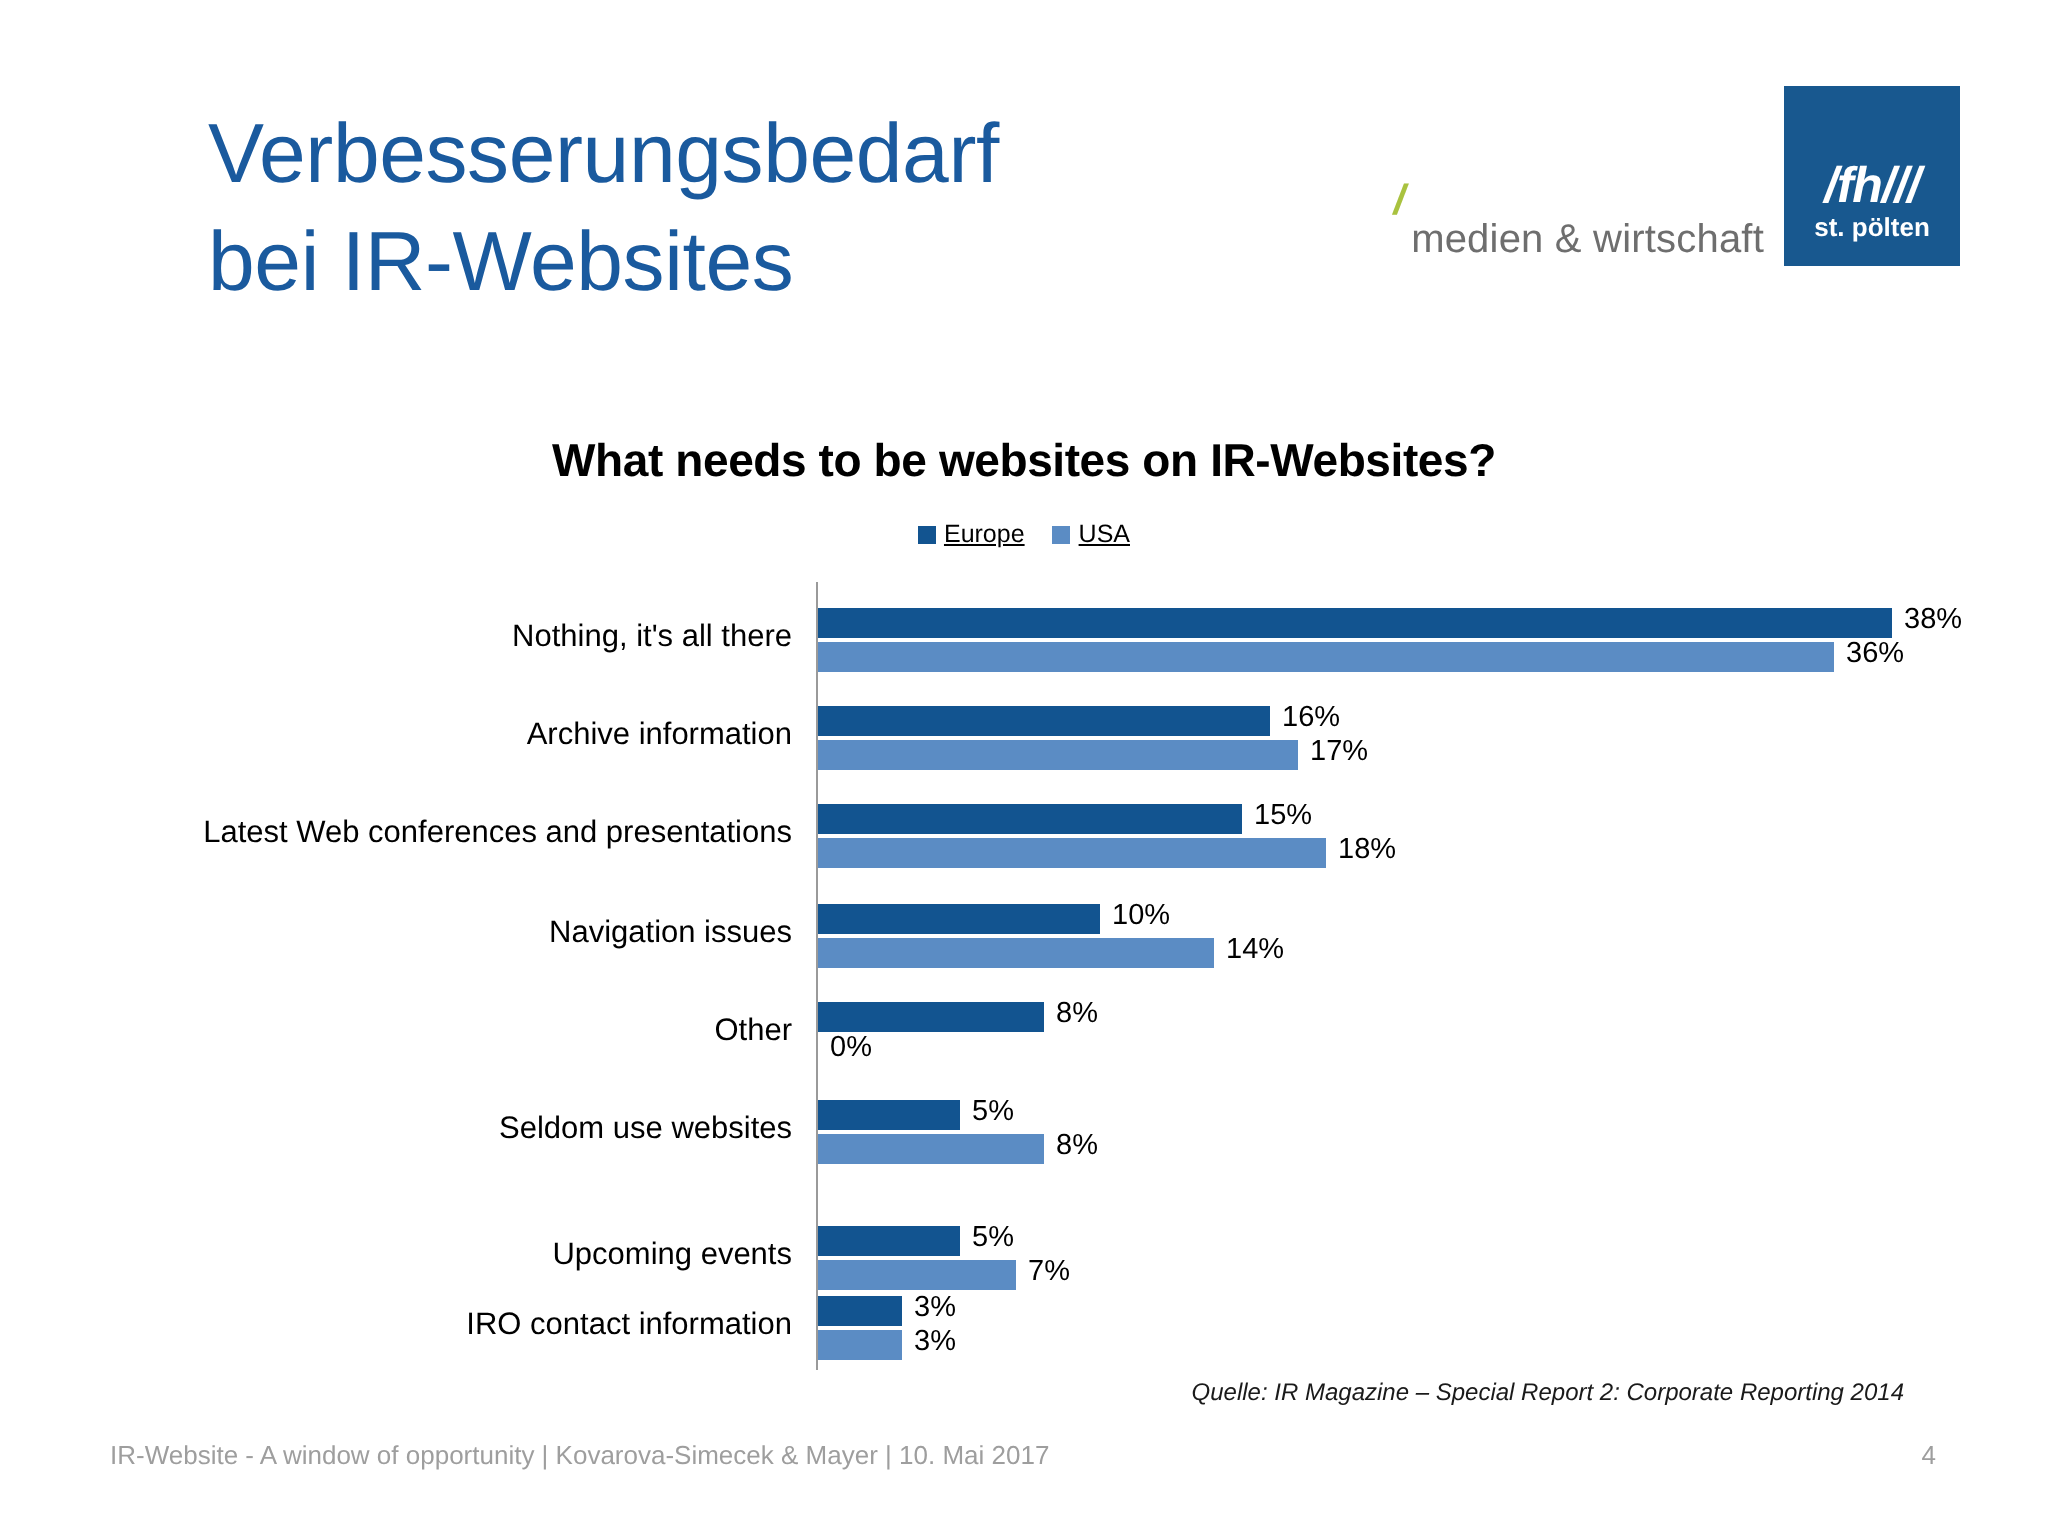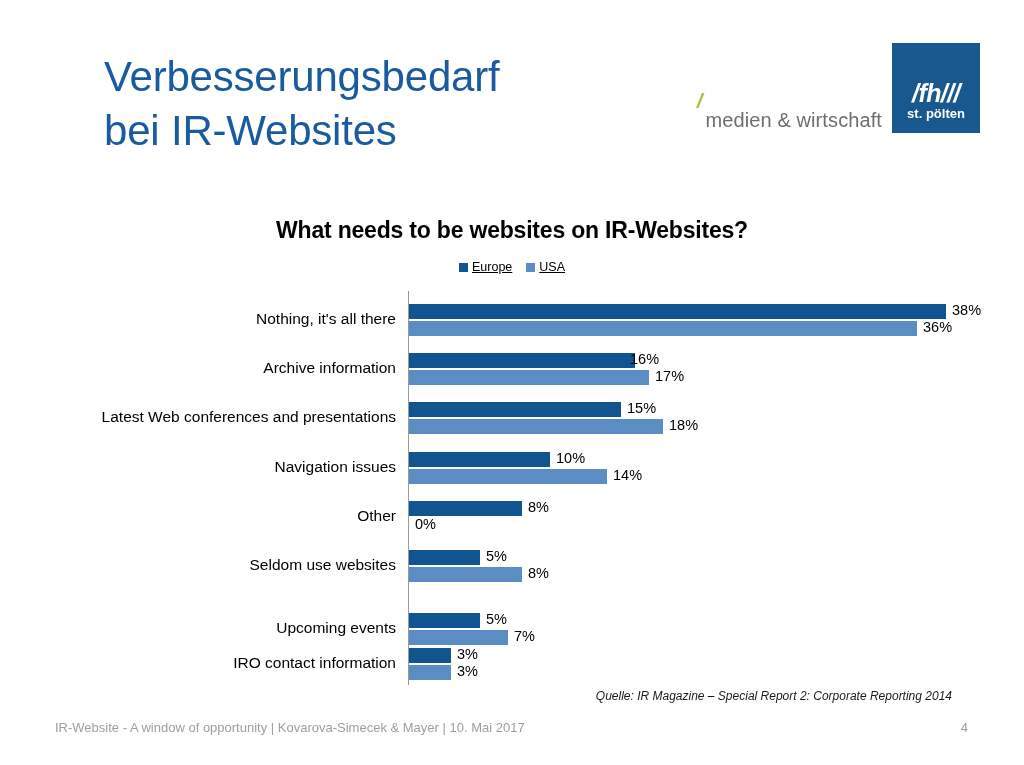--- a/index.html
+++ b/index.html
@@ -251,21 +251,21 @@
         </div>
         <div class="bar-row" style="top: 17px;">
           <div class="bar" style="width: 508px; background: rgb(91, 140, 196);"></div>
           <div class="bar-value" style="left: 514px;">36%</div>
         </div>
       </div>
       <div class="cat-group" style="top: 62.2px; height: 32px;">
         <div class="cat-label" style="top: 6px;">Archive information</div>
         <div class="bar-row" style="top: 0px;">
           <div class="bar" style="width: 226px; background: rgb(18, 84, 144);"></div>
-          <div class="bar-value" style="left: 221px;">16%</div>
+          <div class="bar-value" style="left: 232px;">16%</div>
         </div>
         <div class="bar-row" style="top: 17px;">
           <div class="bar" style="width: 240px; background: rgb(91, 140, 196);"></div>
           <div class="bar-value" style="left: 246px;">17%</div>
         </div>
       </div>
       <div class="cat-group" style="top: 111.4px; height: 32px;">
         <div class="cat-label" style="top: 6px;">Latest Web conferences and presentations</div>
         <div class="bar-row" style="top: 0px;">
           <div class="bar" style="width: 212px; background: rgb(18, 84, 144);"></div>

